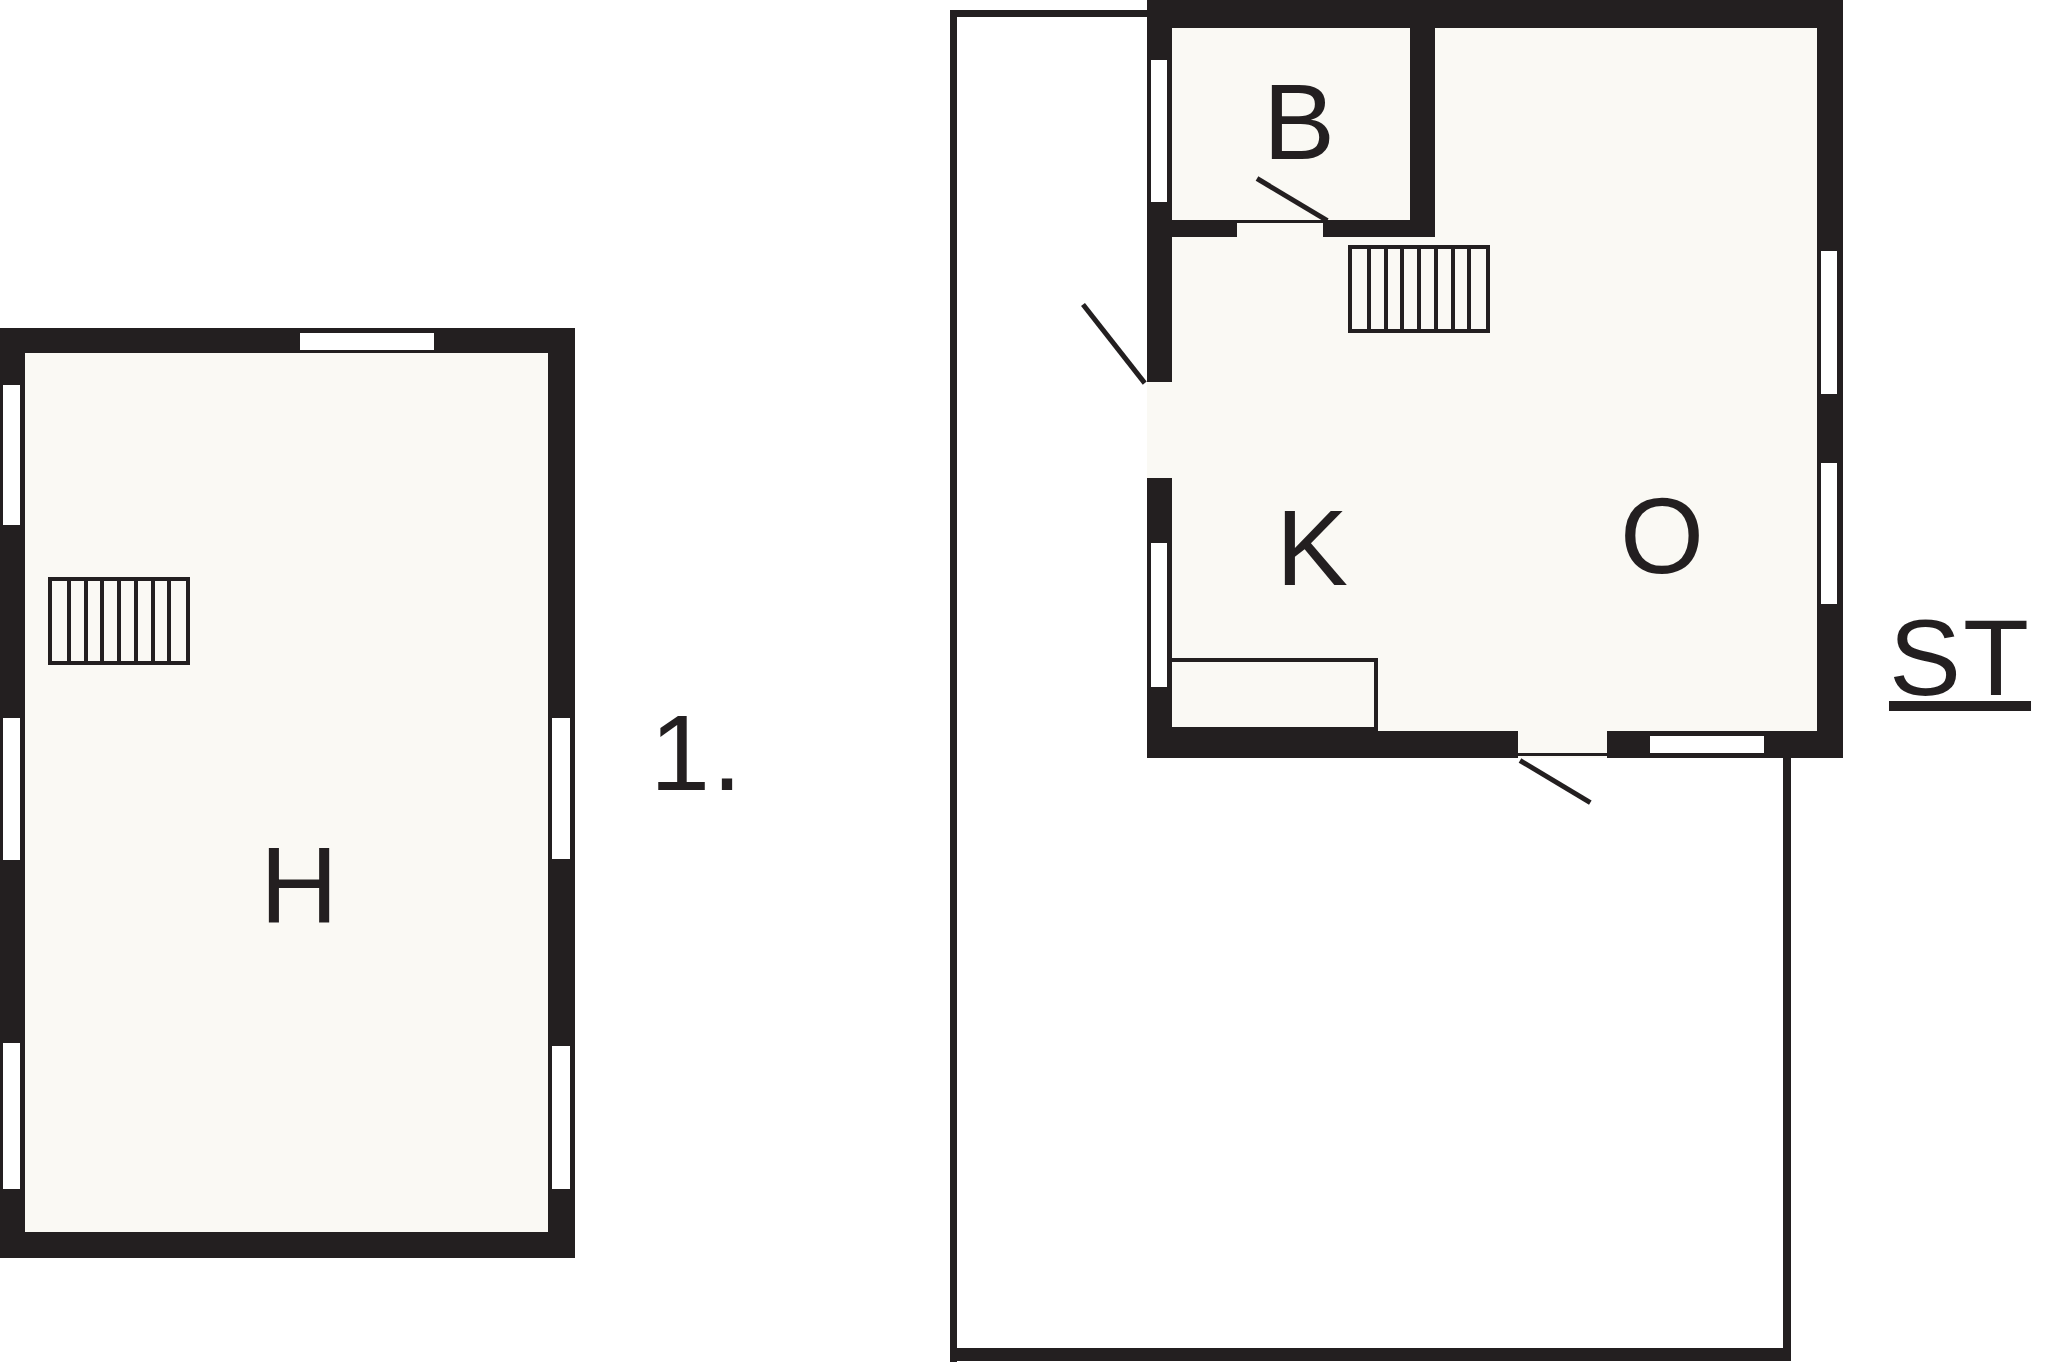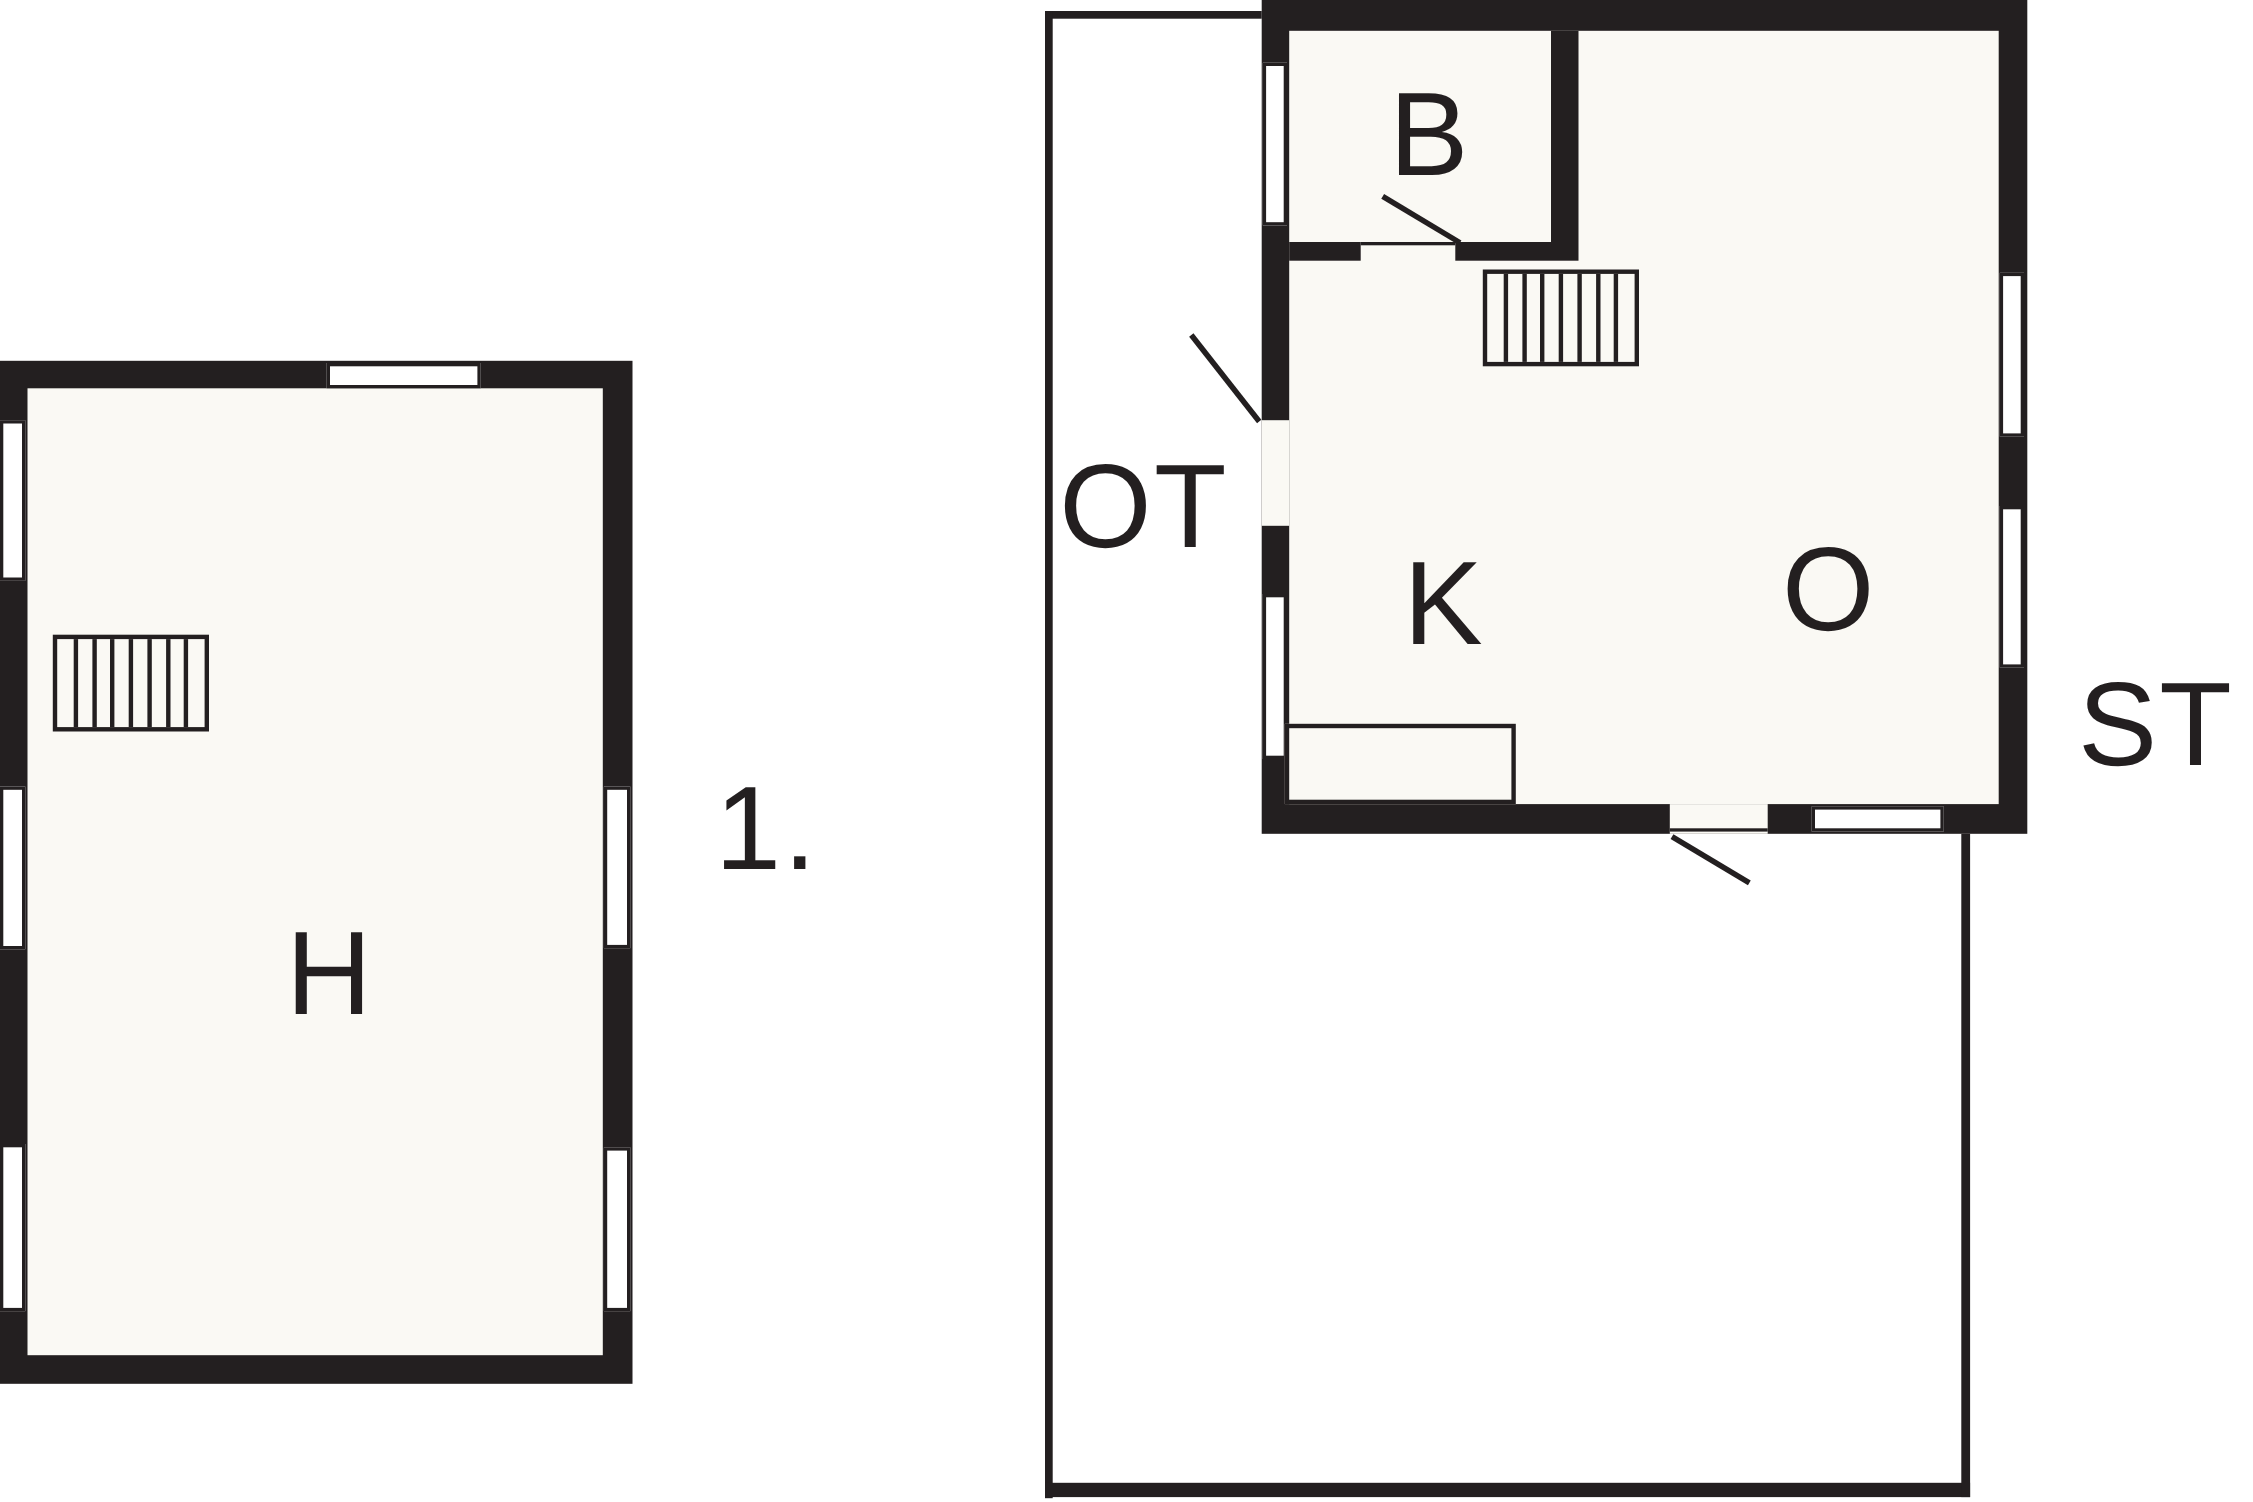--- a/index.html
+++ b/index.html
@@ -85,15 +85,14 @@
     </div>
     <div class="shape counter" style="left: 1168px; top: 658px; width: 210px; height: 73px;"></div>
     <div class="line" style="left: 1257px; top: 175.5px; width: 81.6333px; height: 5px; transform: rotate(30.9638deg);"></div>
     <div class="line" style="left: 1083px; top: 301.5px; width: 100.424px; height: 5px; transform: rotate(51.8748deg);"></div>
     <div class="line" style="left: 1520px; top: 757.5px; width: 81.6333px; height: 5px; transform: rotate(30.9638deg);"></div>
     <div class="label" style="left: 300px; top: 885px;">H</div>
     <div class="label" style="left: 697px; top: 753px;">1.</div>
     <div class="label" style="left: 1300px; top: 122px;">B</div>
     <div class="label" style="left: 1313px; top: 548px;">K</div>
     <div class="label" style="left: 1663px; top: 536px;">O</div>
-    <div class="label" style="left: 1040px; top: 460px;">OT</div>
-    <div class="label" style="left: 1960px; top: 658px;">ST</div>
+    <div class="label" style="left: 1960px; top: 658px; text-decoration: underline;">ST</div>
   </div>
 
 </body></html>

